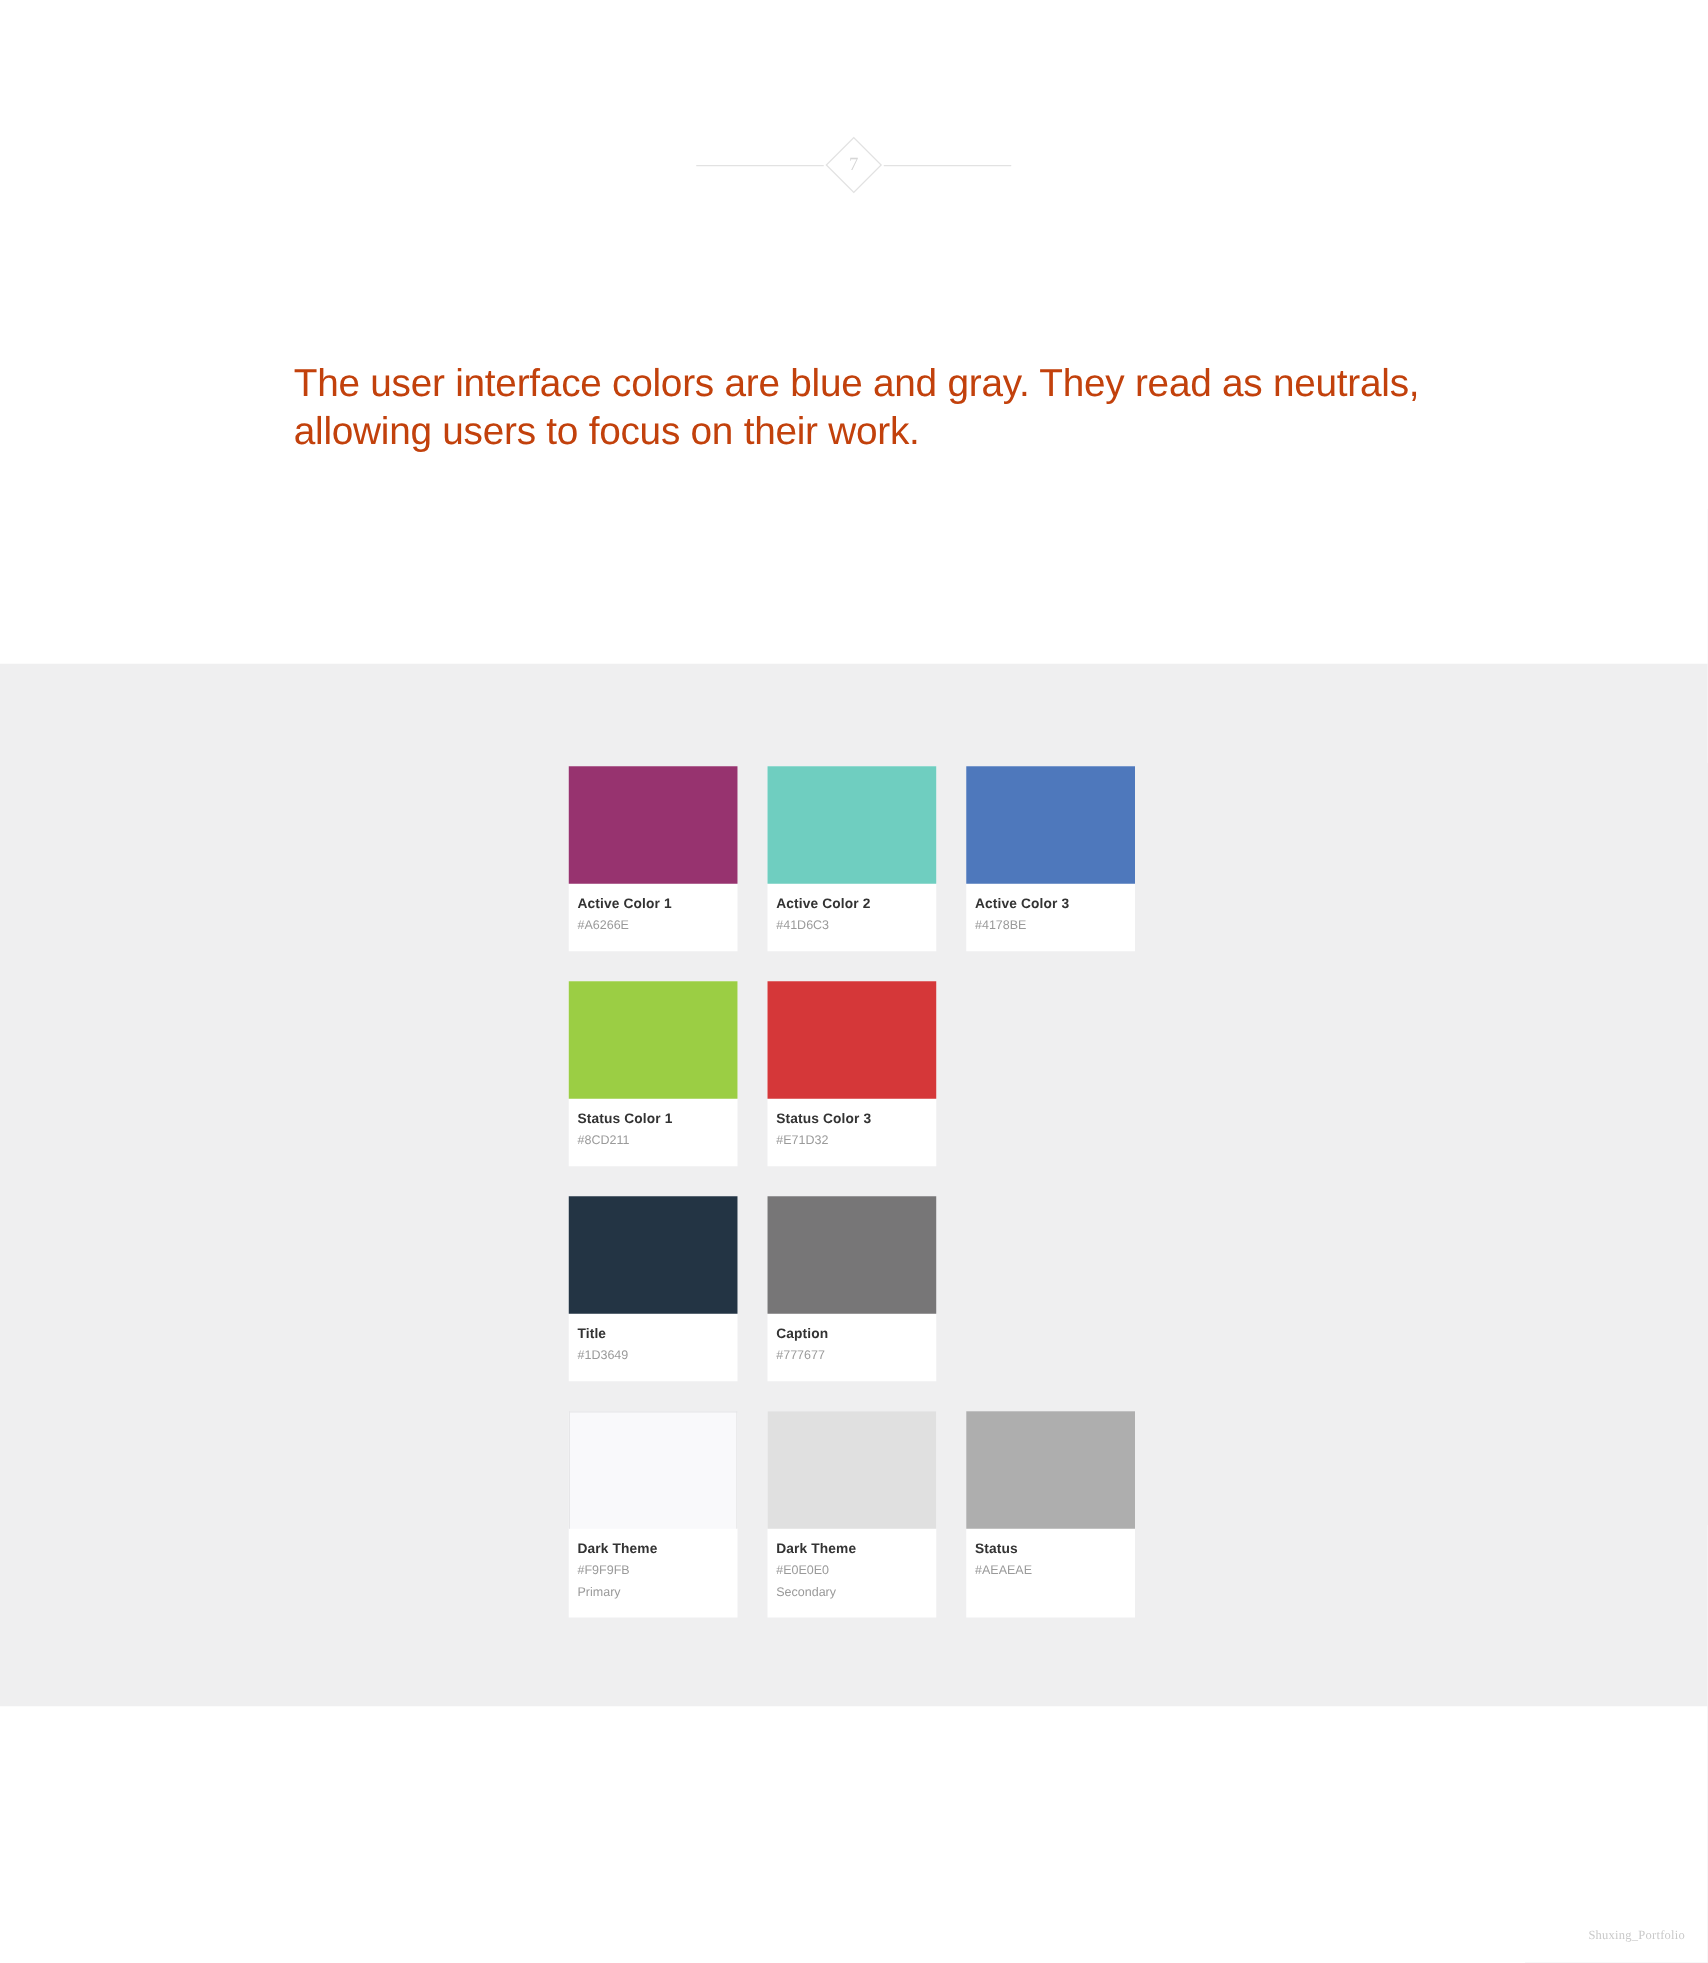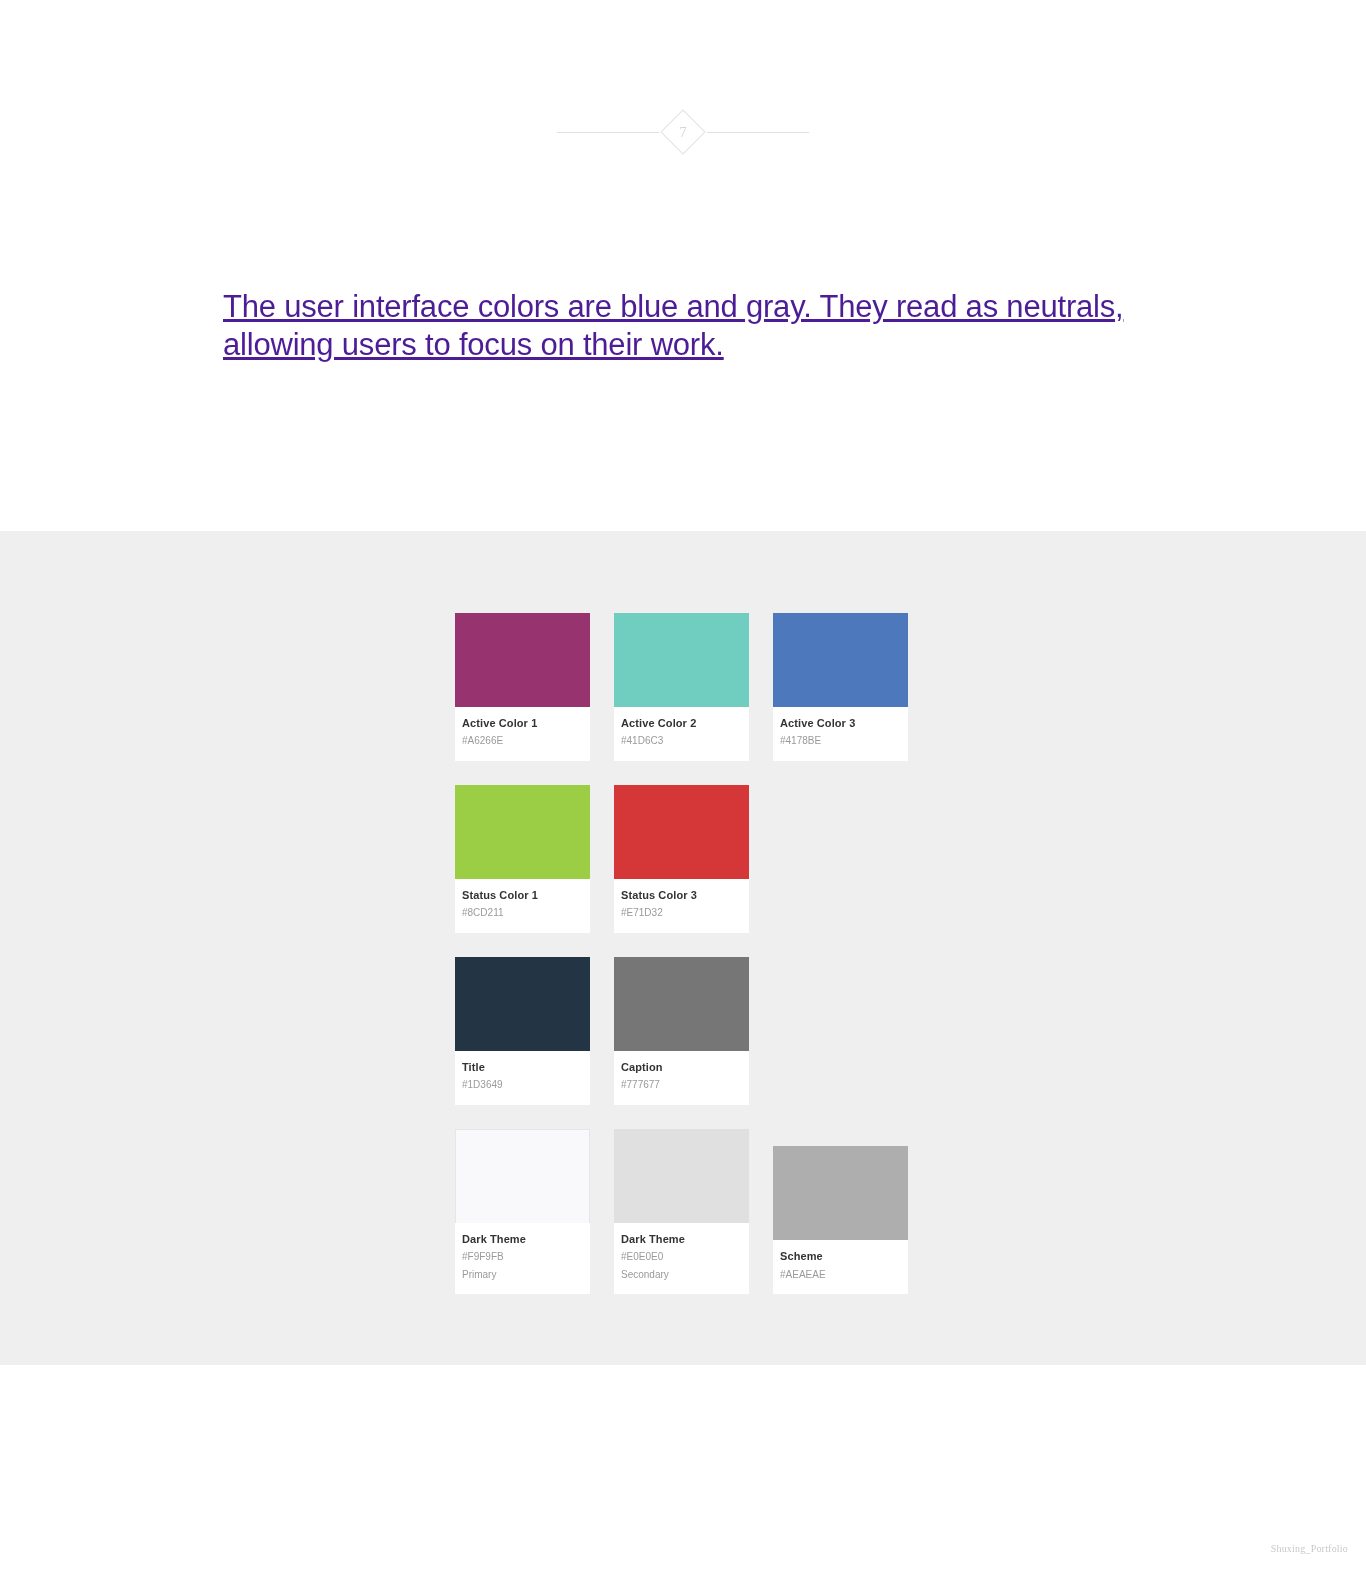--- a/index.html
+++ b/index.html
@@ -77,28 +77,27 @@
     font-size: 58px;
     font-weight: bold;
     color: #2b4257;
     letter-spacing: -0.5px;
     line-height: 1.1;
   }
 
   .subtitle {
     position: absolute;
     top: 288px;
-    left: 223px;
+    left: 235px;
     width: 910px;
     font-size: 31px;
     font-weight: normal;
-    color: #4c1d95;
+    color: #c2410c;
     line-height: 1.22;
     letter-spacing: -0.2px;
-    text-decoration: underline;
   }
 
   
   .swatch-section {
     position: absolute;
     top: 531px;
     left: 0;
     width: 100%;
     height: 834px;
     background: #efeff0;
@@ -110,21 +109,20 @@
     left: 455px;
     width: 455px;
     display: flex;
     flex-wrap: wrap;
   }
 
   .swatch-row {
     display: flex;
     width: 100%;
     margin-bottom: 24px;
-    align-items: flex-end;
   }
   .swatch-row:last-child { margin-bottom: 0; }
 
   .swatch-card {
     width: 135px;
     margin-right: 24px;
     background: #ffffff;
     box-sizing: border-box;
     display: flex;
     flex-direction: column;
@@ -270,21 +268,21 @@
           <div class="swatch-color" style="background: rgb(224, 224, 224);"></div>
           <div class="swatch-meta tall">
             <div class="swatch-name">Dark Theme</div>
             <div class="swatch-hex">#E0E0E0</div>
             <div class="swatch-note">Secondary</div>
           </div>
         </div>
         <div class="swatch-card">
           <div class="swatch-color" style="background: rgb(174, 174, 174);"></div>
           <div class="swatch-meta">
-            <div class="swatch-name">Scheme</div>
+            <div class="swatch-name">Status</div>
             <div class="swatch-hex">#AEAEAE</div>
           </div>
         </div>
       </div>
     </div>
 </div>
 
 <div class="footer">Shuxing_Portfolio</div>
 
 </body></html>

